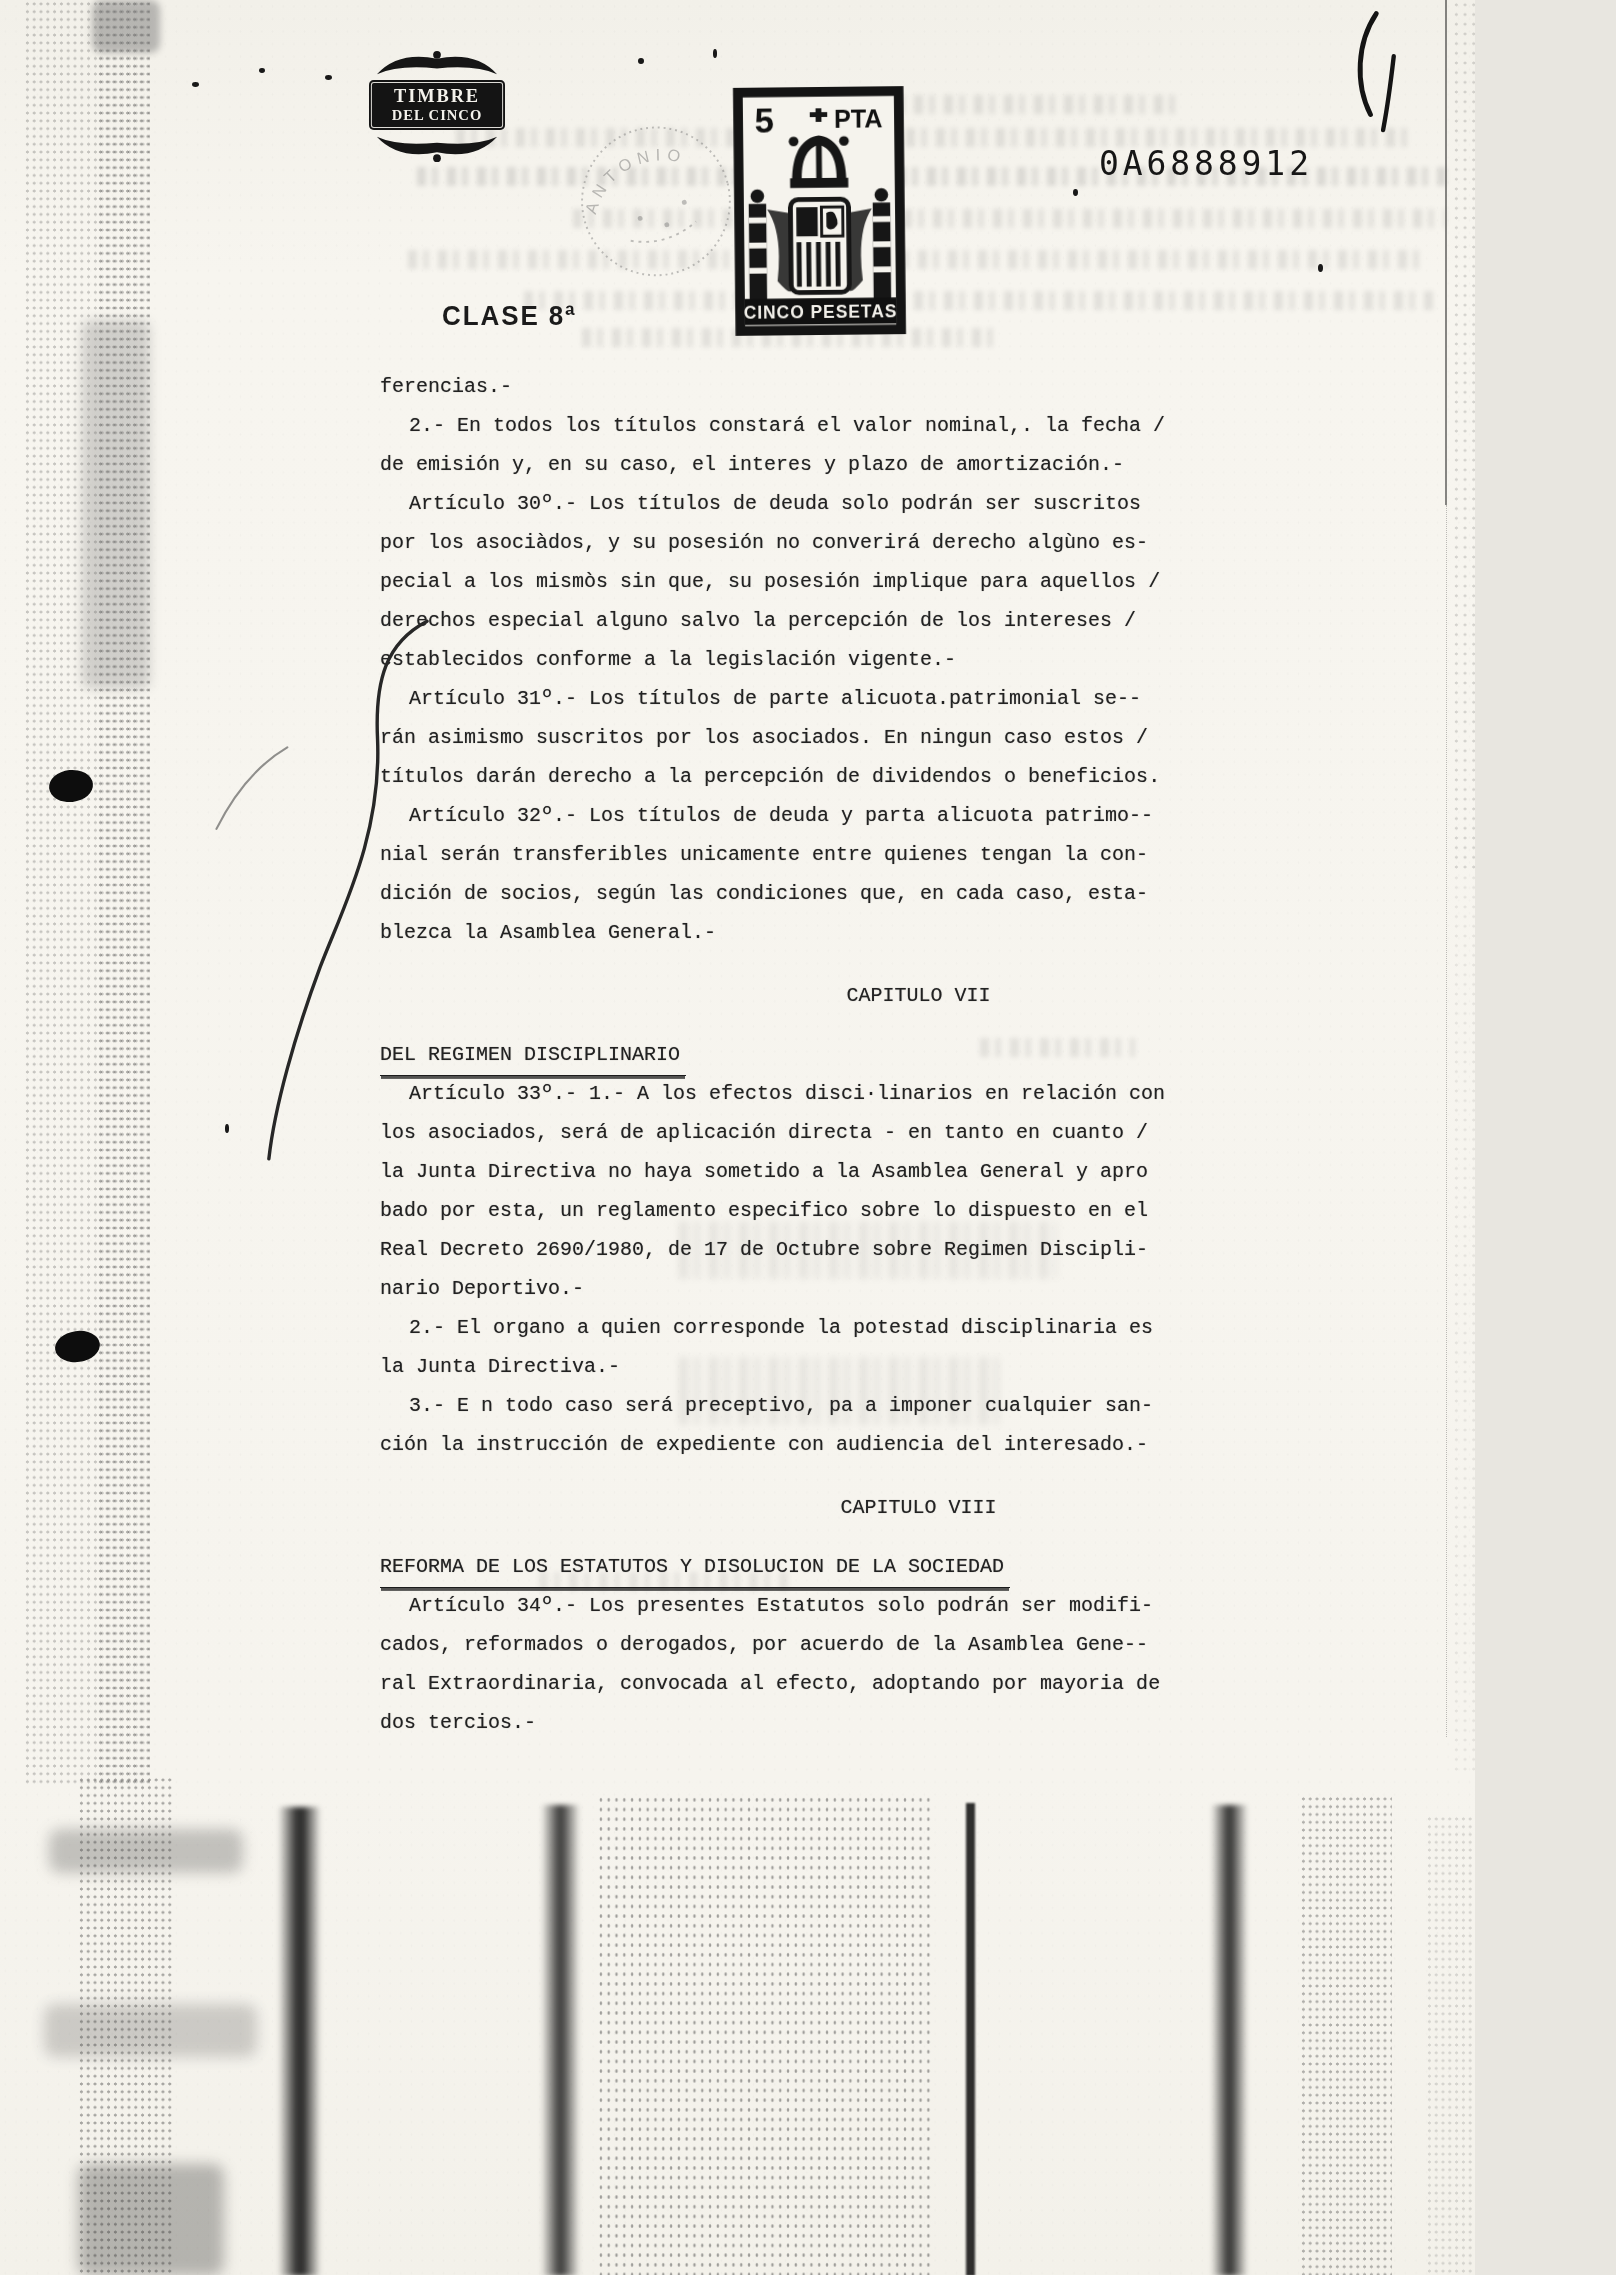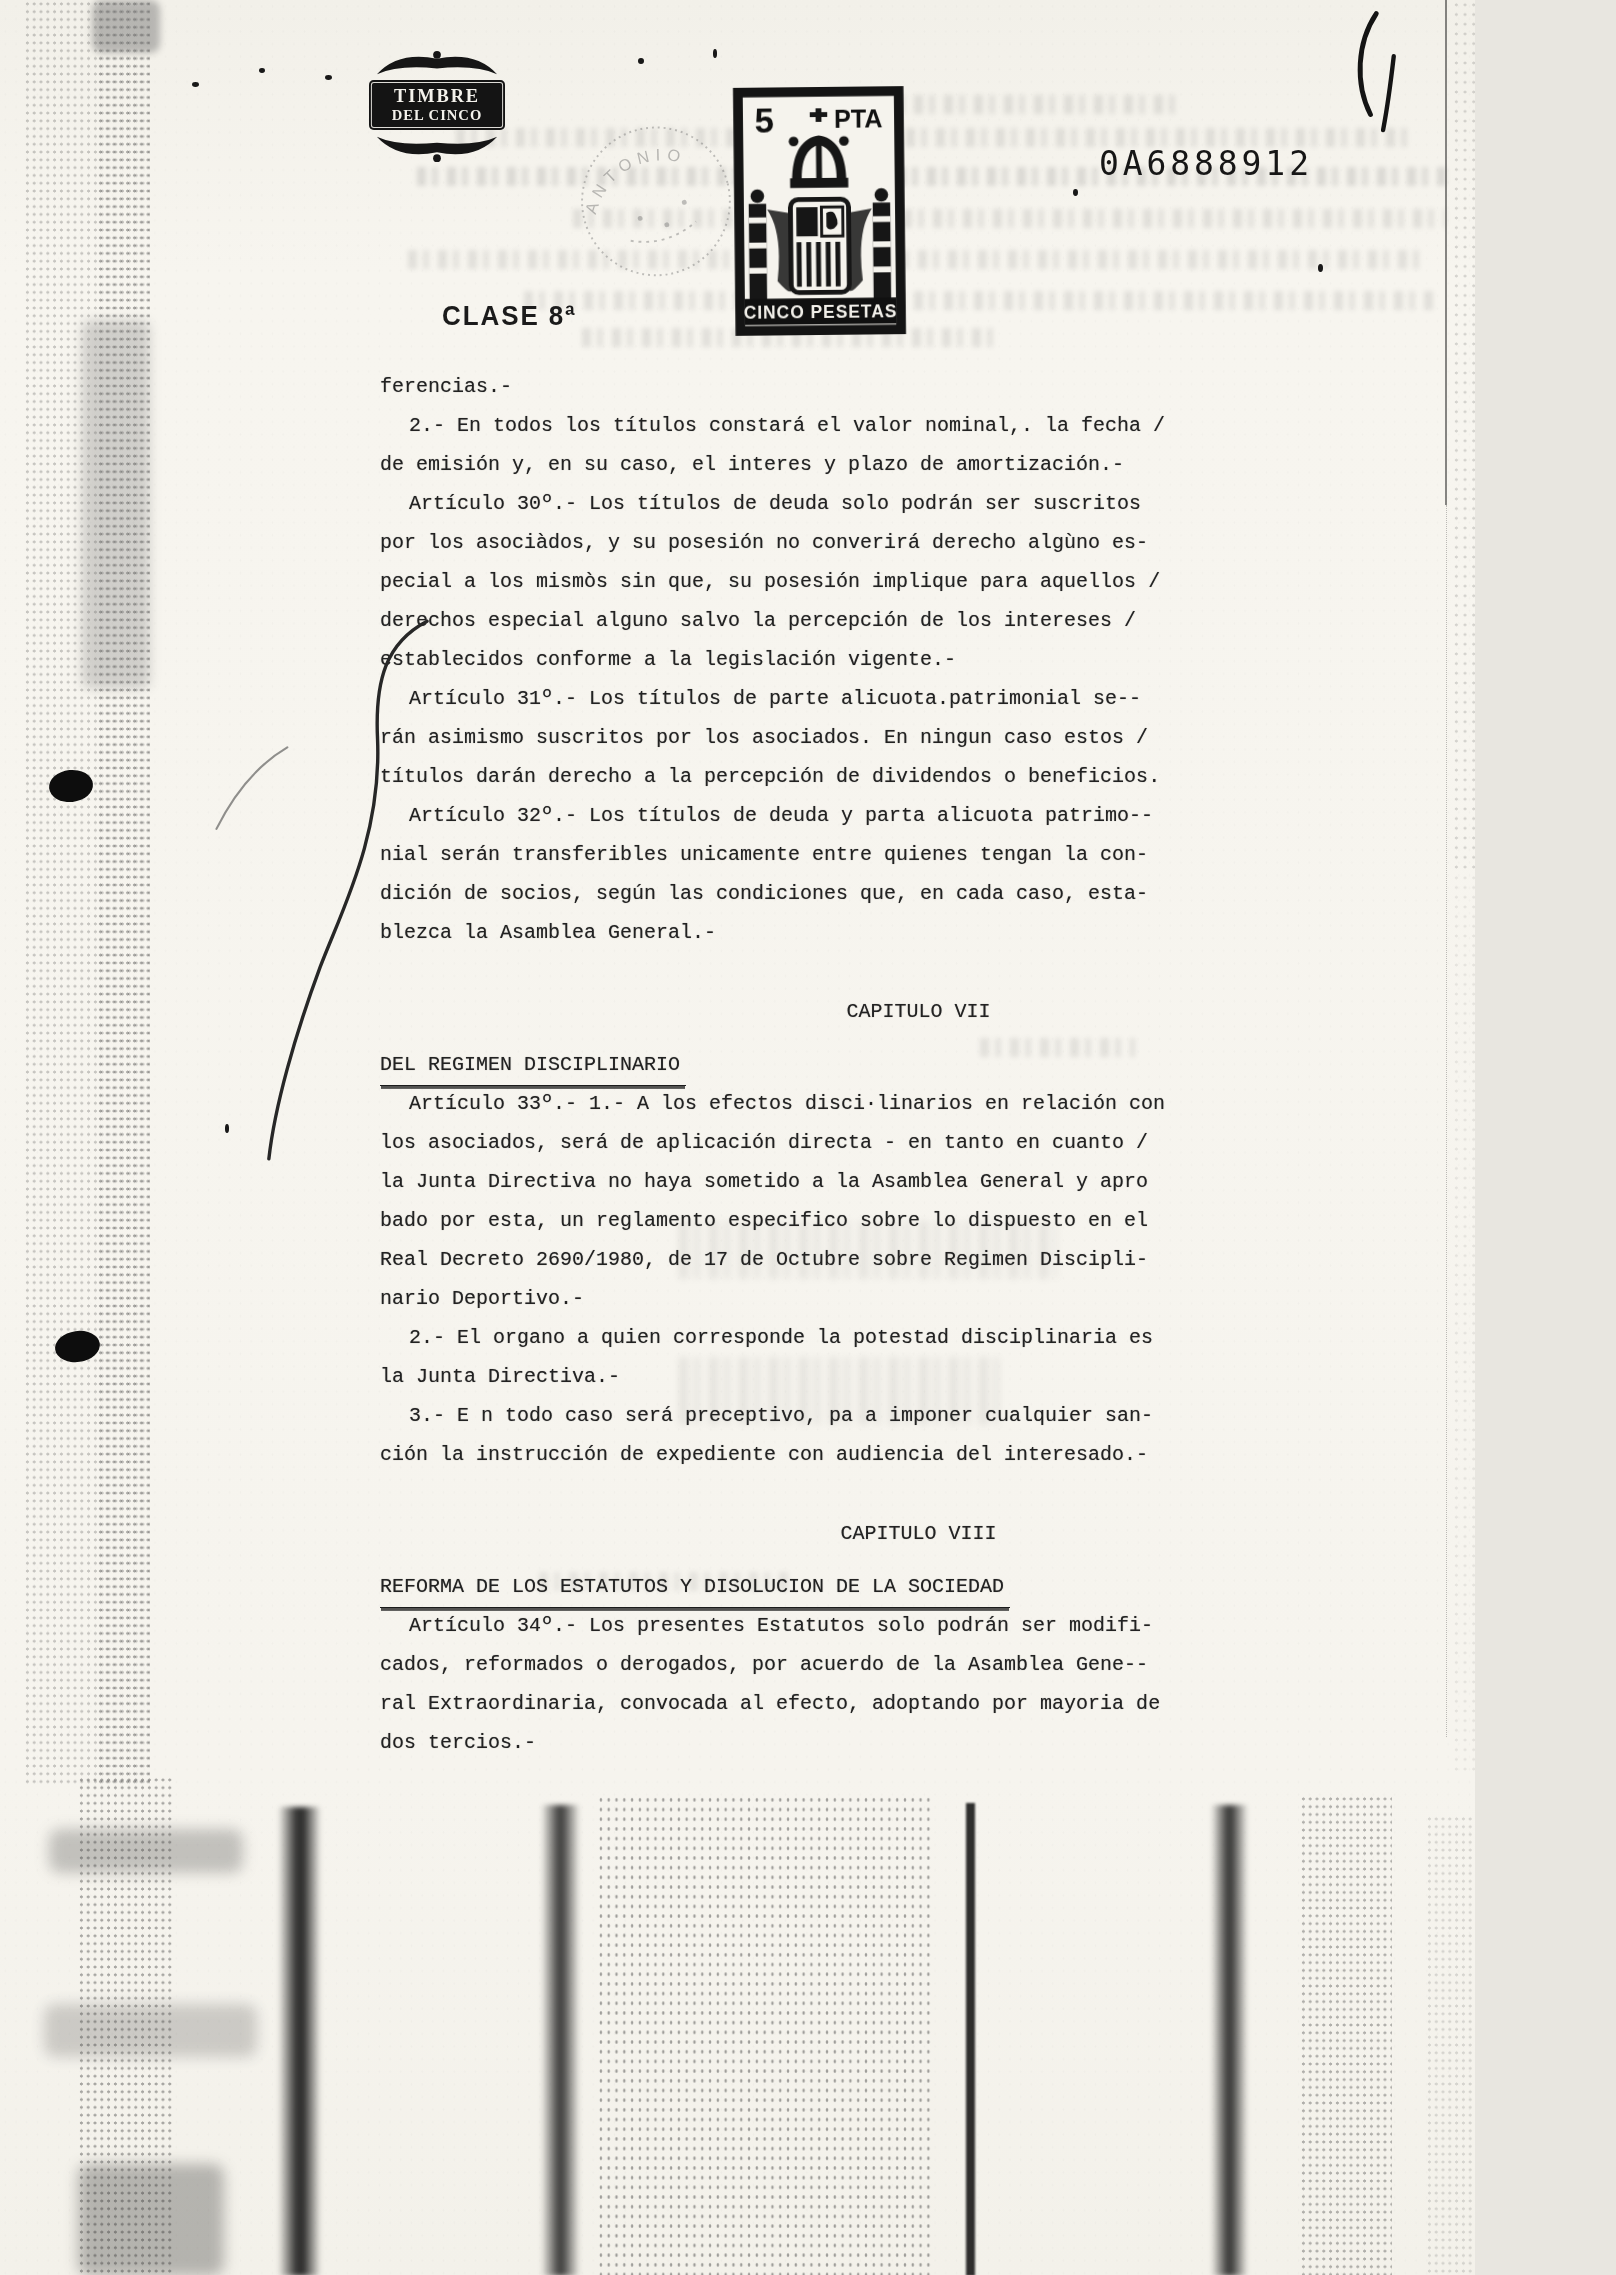--- a/index.html
+++ b/index.html
@@ -11,22 +11,22 @@
   
   #doc-lines{
     position:absolute;left:380px;top:367px;width:1077px;
     color:#222;font-size:20px;line-height:39px;
     filter:blur(0.3px);
     text-shadow:0 0 1px rgba(20,20,20,.45);
     white-space:pre;
   }
   .row{height:39px;}
   .row.indent{padding-left:29px;}
-  .row.center{text-align:center;margin-top:40px;}
-  .row.underline{margin-top:14px;font-family:Liberation Mono, monospace;}
+  .row.center{text-align:center;margin-top:24px;}
+  .row.underline{margin-top:20px;font-family:Liberation Mono, monospace;}
   .row.after-underline{margin-top:0;}
   .row.underline span{
     display:inline-block;border-bottom:1.9px solid #1c1c1c;
     box-shadow:0 3.9px 0 -1px rgba(28,28,28,.75);
     padding:0 5.8px 1px 0;
   }
   
   #timbre{position:absolute;left:369px;top:49px;width:136px;height:120px;}
   #timbre .plaque{
     position:absolute;left:0;top:31px;width:136px;height:50px;background:#141414;

